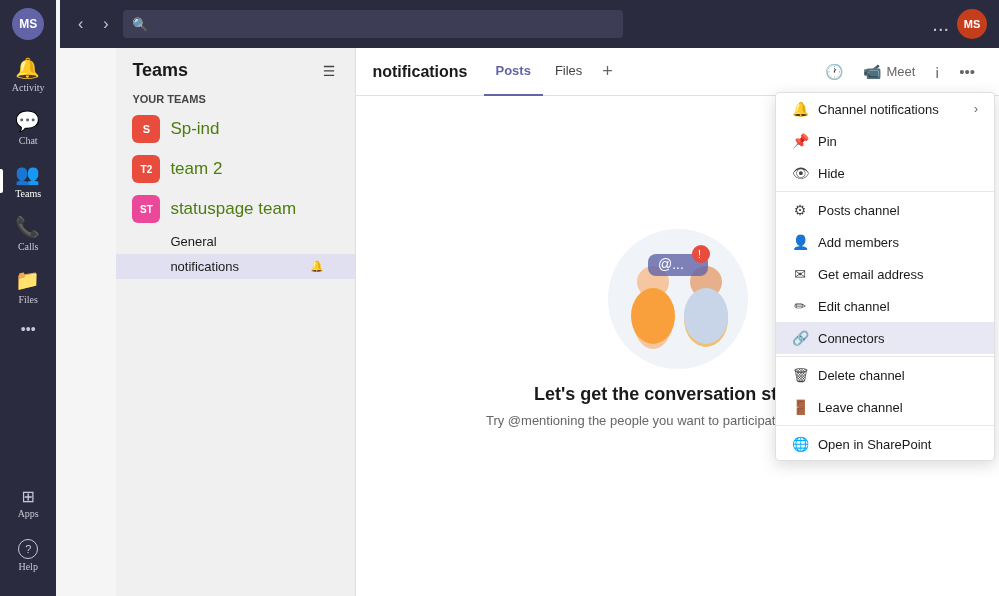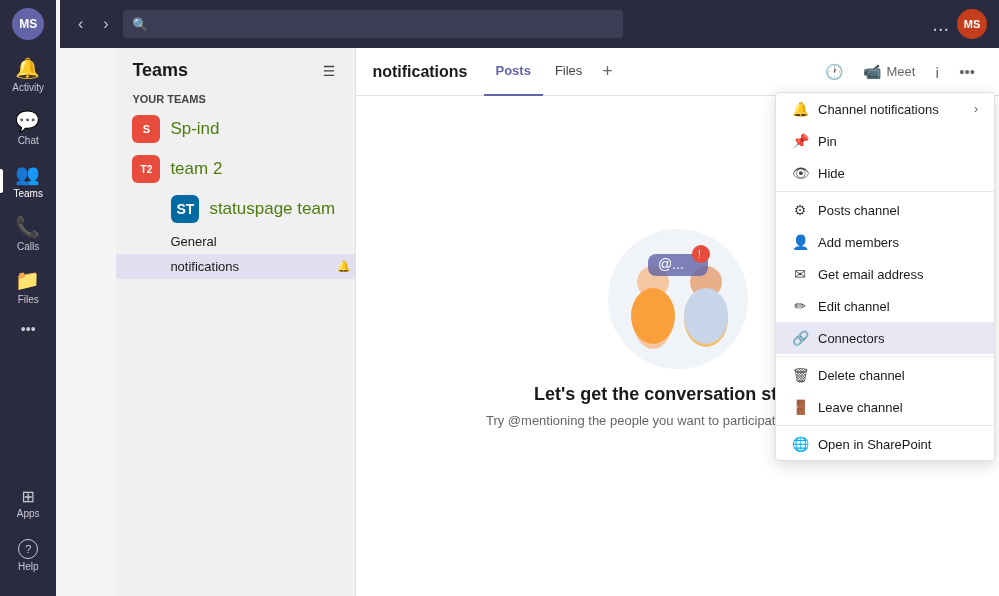--- a/index.html
+++ b/index.html
@@ -19,21 +19,21 @@
       width: 32px; height: 32px; border-radius: 50%;
       background: #6264a7; color: white; display: flex; align-items: center; justify-content: center;
       font-size: 12px; font-weight: 600; margin-bottom: 8px;
     }
     .sidebar-item {
       width: 100%; display: flex; flex-direction: column; align-items: center;
       padding: 8px 0; cursor: pointer; color: #c8c8d4; position: relative;
     }
     .sidebar-item.active { color: white; }
     .sidebar-item .icon { font-size: 20px; margin-bottom: 2px; }
-    .sidebar-item .label { font-size: 10px; }
+    .sidebar-item .label { font-size: 10px; font-family: Liberation Serif, serif; }
     .sidebar-item.active::before {
       content: ''; position: absolute; left: 0; top: 50%; transform: translateY(-50%);
       width: 3px; height: 24px; background: white; border-radius: 0 2px 2px 0;
     }
     .sidebar-divider { flex: 1; }
     .sidebar-bottom { display: flex; flex-direction: column; align-items: center; gap: 4px; padding-bottom: 8px; }
 
     
     .topbar {
       position: absolute; top: 0; left: 60px; right: 0; height: 48px;
@@ -88,21 +88,21 @@
     }
     .team-avatar {
       width: 28px; height: 28px; border-radius: 6px;
       font-size: 11px; font-weight: 700; color: white;
       display: flex; align-items: center; justify-content: center;
       margin-right: 10px; flex-shrink: 0;
     }
     .team-name { font-size: 17px; color: #4d7c0f; flex: 1; }
 
     .channel-item {
-      display: flex; align-items: center; padding: 5px 4px 5px 54px; cursor: pointer;
+      display: flex; align-items: center; padding: 5px 31px 5px 54px; cursor: pointer;
     }
     .channel-item.active { background: #e0e0f0; }
     .channel-name { font-size: 13px; color: #1a1a1a; flex: 1; }
     .channel-icon { font-size: 11px; color: #666; margin-left: 4px; }
 
     
     .content-area {
       flex: 1;
       display: flex;
       flex-direction: column;
@@ -225,21 +225,21 @@
 
     </div>
 
     <div class="team-item">
       <div class="team-avatar" style="background:#e74c3c; font-size:10px;">T2</div>
       <span class="team-name">team 2</span>
 
     </div>
 
     <div class="team-item">
-      <div class="team-avatar" style="background:#0369a1; font-size:14px;margin-left:39px;">ST</div>
+      <div class="team-avatar" style="background:#ec4899; font-size:10px;">ST</div>
       <span class="team-name">statuspage team</span>
 
     </div>
 
     <div class="channel-item">
       <span class="channel-name">General</span>
     </div>
     <div class="channel-item active">
       <span class="channel-name">notifications</span>
       <span class="channel-icon">🔔</span>

